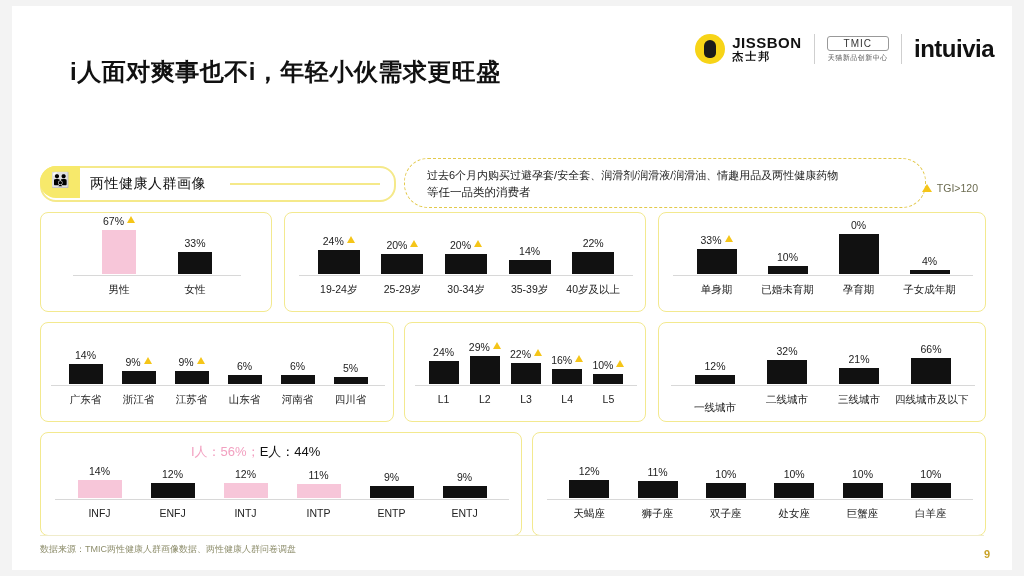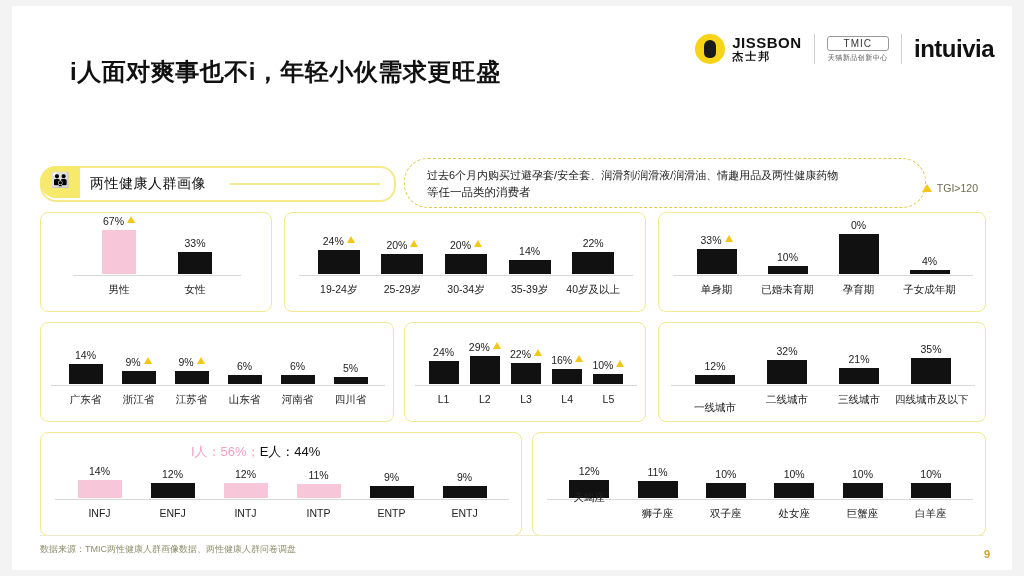--- a/index.html
+++ b/index.html
@@ -305,21 +305,21 @@
           <div class="vlabel">32%</div>
           <div style="width: 40px; height: 24px; background: rgb(17, 17, 17);"></div>
         </div>
         <div class="xlabel" style="left: 92px; width: 72px; top: 70px;">二线城市</div>
         <div class="barcol" style="left: 180px; top: 30px; width: 40px;">
           <div class="vlabel">21%</div>
           <div style="width: 40px; height: 16px; background: rgb(17, 17, 17);"></div>
         </div>
         <div class="xlabel" style="left: 164px; width: 72px; top: 70px;">三线城市</div>
         <div class="barcol" style="left: 252px; top: 20px; width: 40px;">
-          <div class="vlabel">35%</div>
+          <div class="vlabel">66%</div>
           <div style="width: 40px; height: 26px; background: rgb(17, 17, 17);"></div>
         </div>
         <div class="xlabel" style="left: 236px; width: 72px; top: 70px;">四线城市及以下</div>
       </div>
     </div>
 
   <div class="card" id="card-mbti" style="left:28px;top:426px;width:480px;height:102px;">
     <div class="plot" id="plot-mbti">
         <div class="baseline" style="left: 14px; width: 454px; top: 66px;"></div>
         <div class="barcol" style="left: 36.5px; top: 32px; width: 44px;">
@@ -357,21 +357,21 @@
       <span class="pinktxt">I人：56%；</span><span class="blacktxt">E人：44%</span>
     </div>
   </div>
   <div class="card" id="card-zodiac" style="left:520px;top:426px;width:452px;height:102px;">
       <div class="plot" id="plot-zodiac">
         <div class="baseline" style="left: 14px; width: 426px; top: 66px;"></div>
         <div class="barcol" style="left: 36.1667px; top: 32px; width: 40px;">
           <div class="vlabel">12%</div>
           <div style="width: 40px; height: 18px; background: rgb(17, 17, 17);"></div>
         </div>
-        <div class="xlabel" style="left: 22px; width: 68.3333px; top: 58px;">天蝎座</div>
+        <div class="xlabel" style="left: 22px; width: 68.3333px; top: 74px;">天蝎座</div>
         <div class="barcol" style="left: 104.5px; top: 33px; width: 40px;">
           <div class="vlabel">11%</div>
           <div style="width: 40px; height: 17px; background: rgb(17, 17, 17);"></div>
         </div>
         <div class="xlabel" style="left: 90.3333px; width: 68.3333px; top: 74px;">狮子座</div>
         <div class="barcol" style="left: 172.833px; top: 35px; width: 40px;">
           <div class="vlabel">10%</div>
           <div style="width: 40px; height: 15px; background: rgb(17, 17, 17);"></div>
         </div>
         <div class="xlabel" style="left: 158.667px; width: 68.3333px; top: 74px;">双子座</div>

